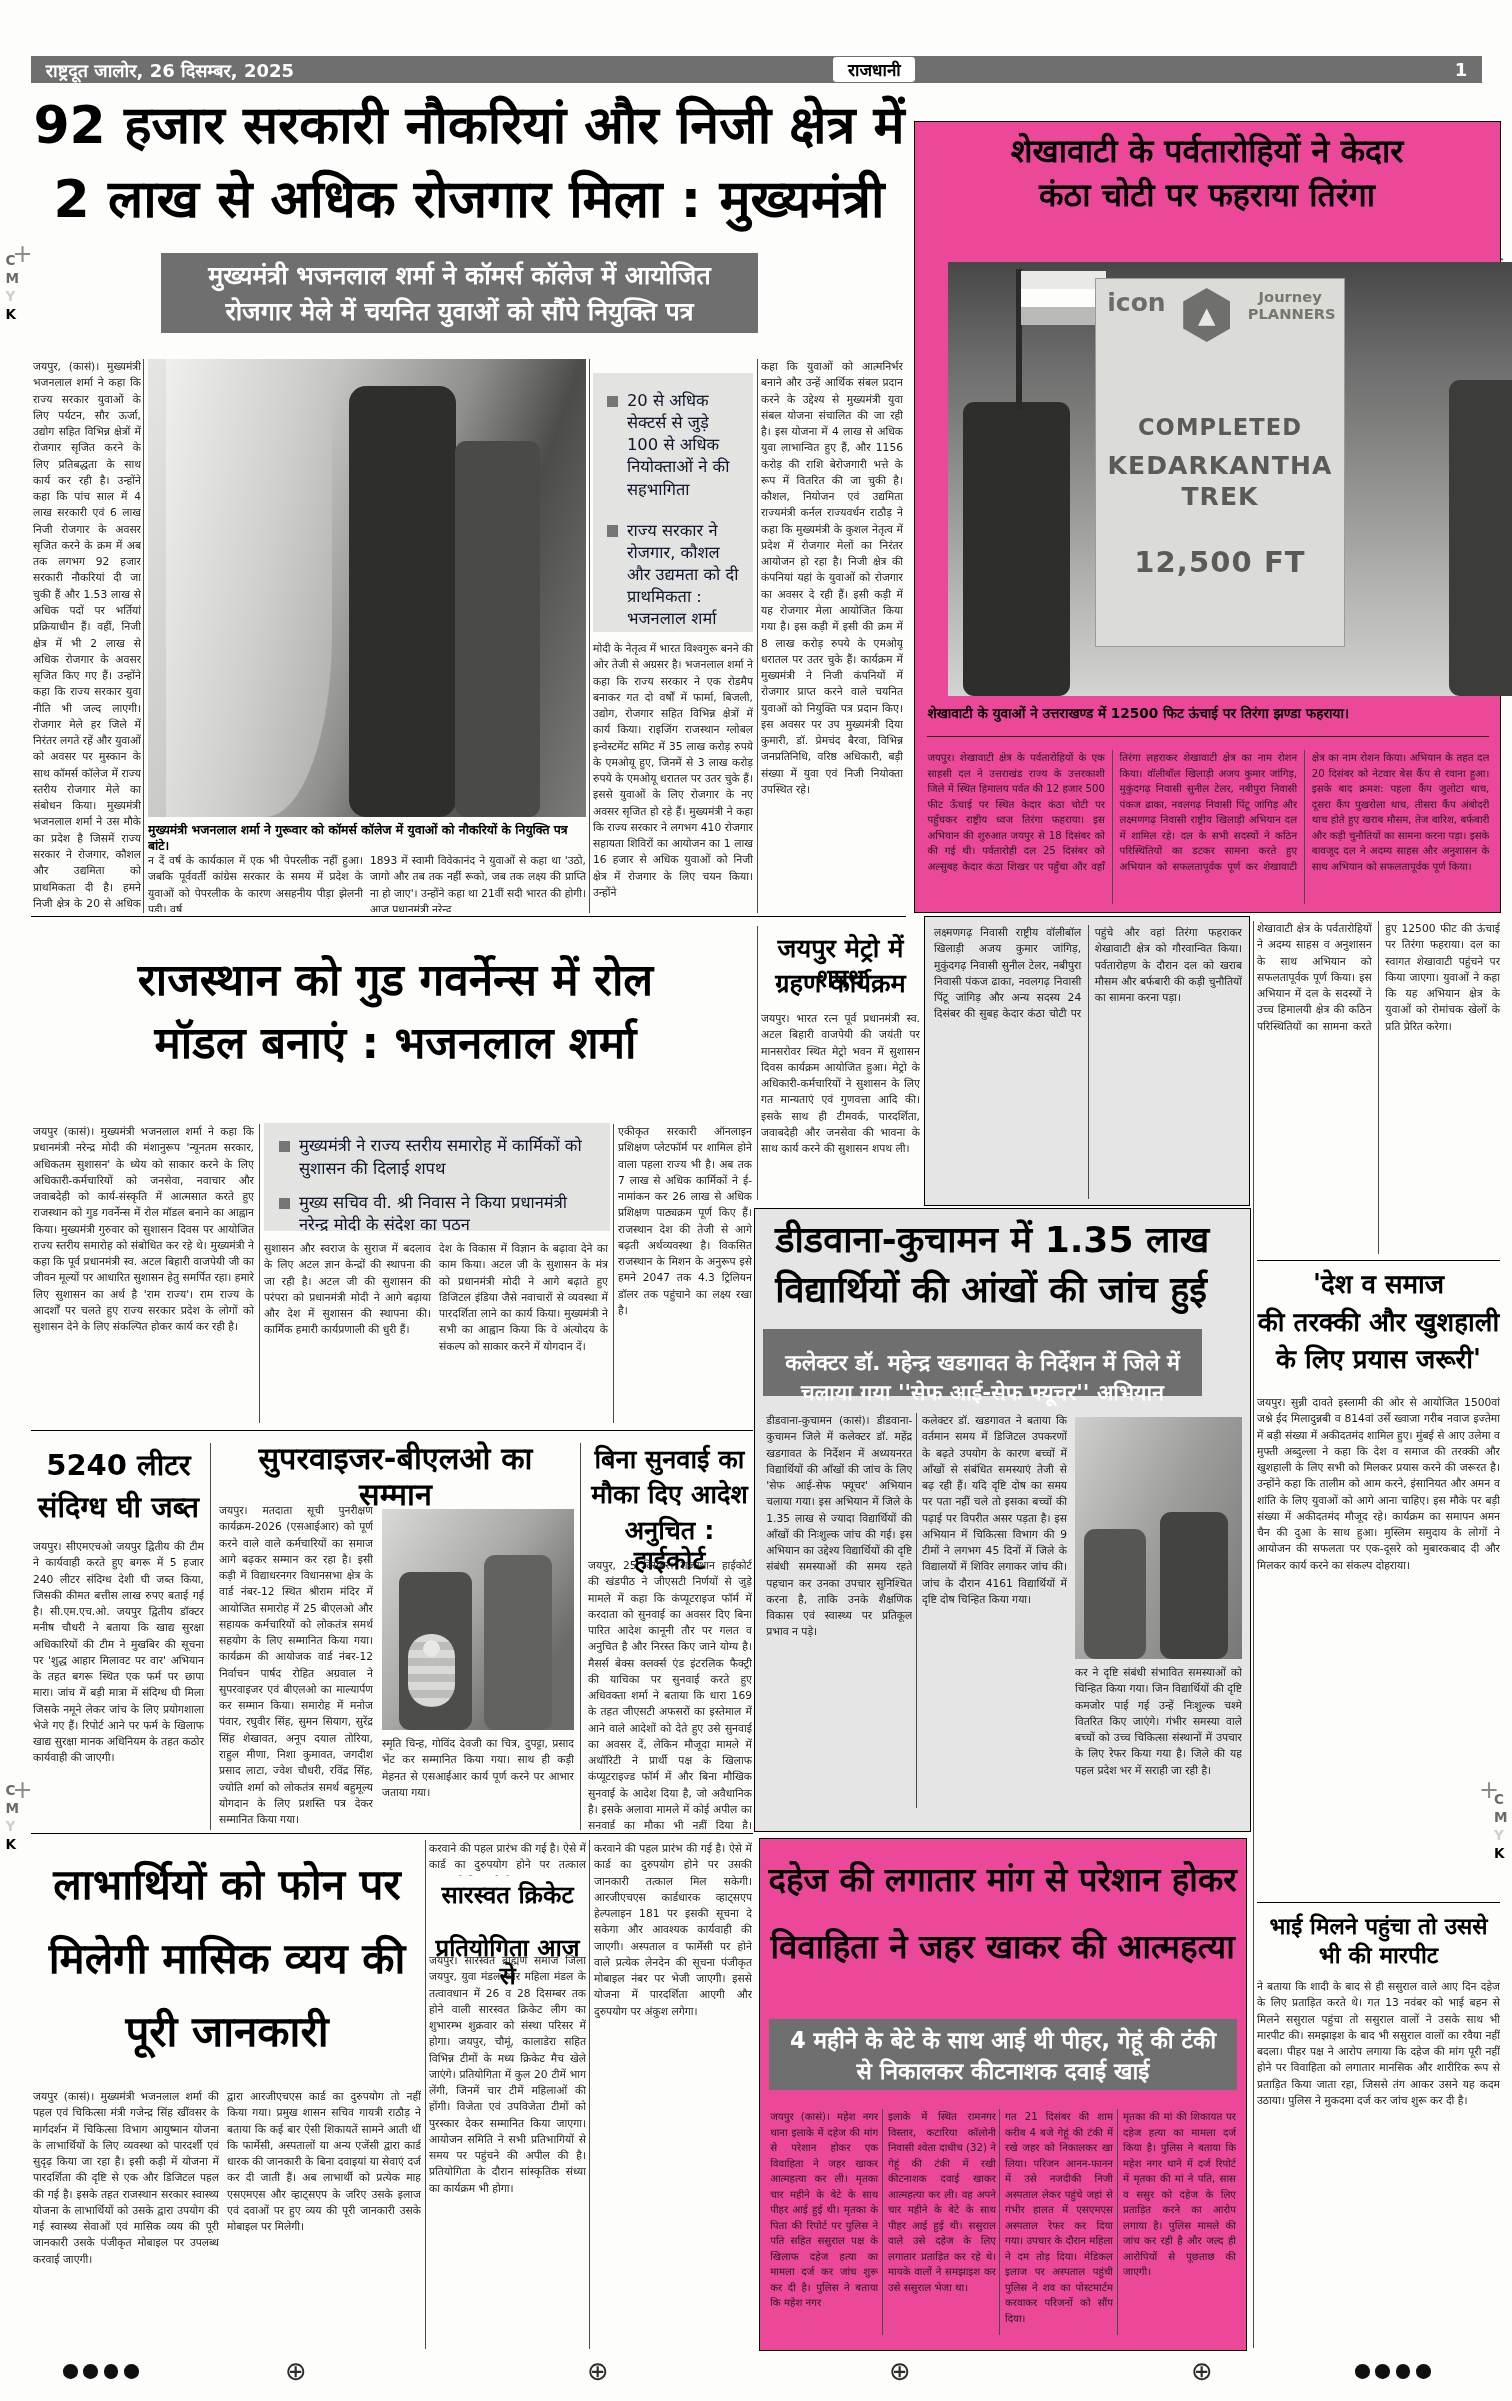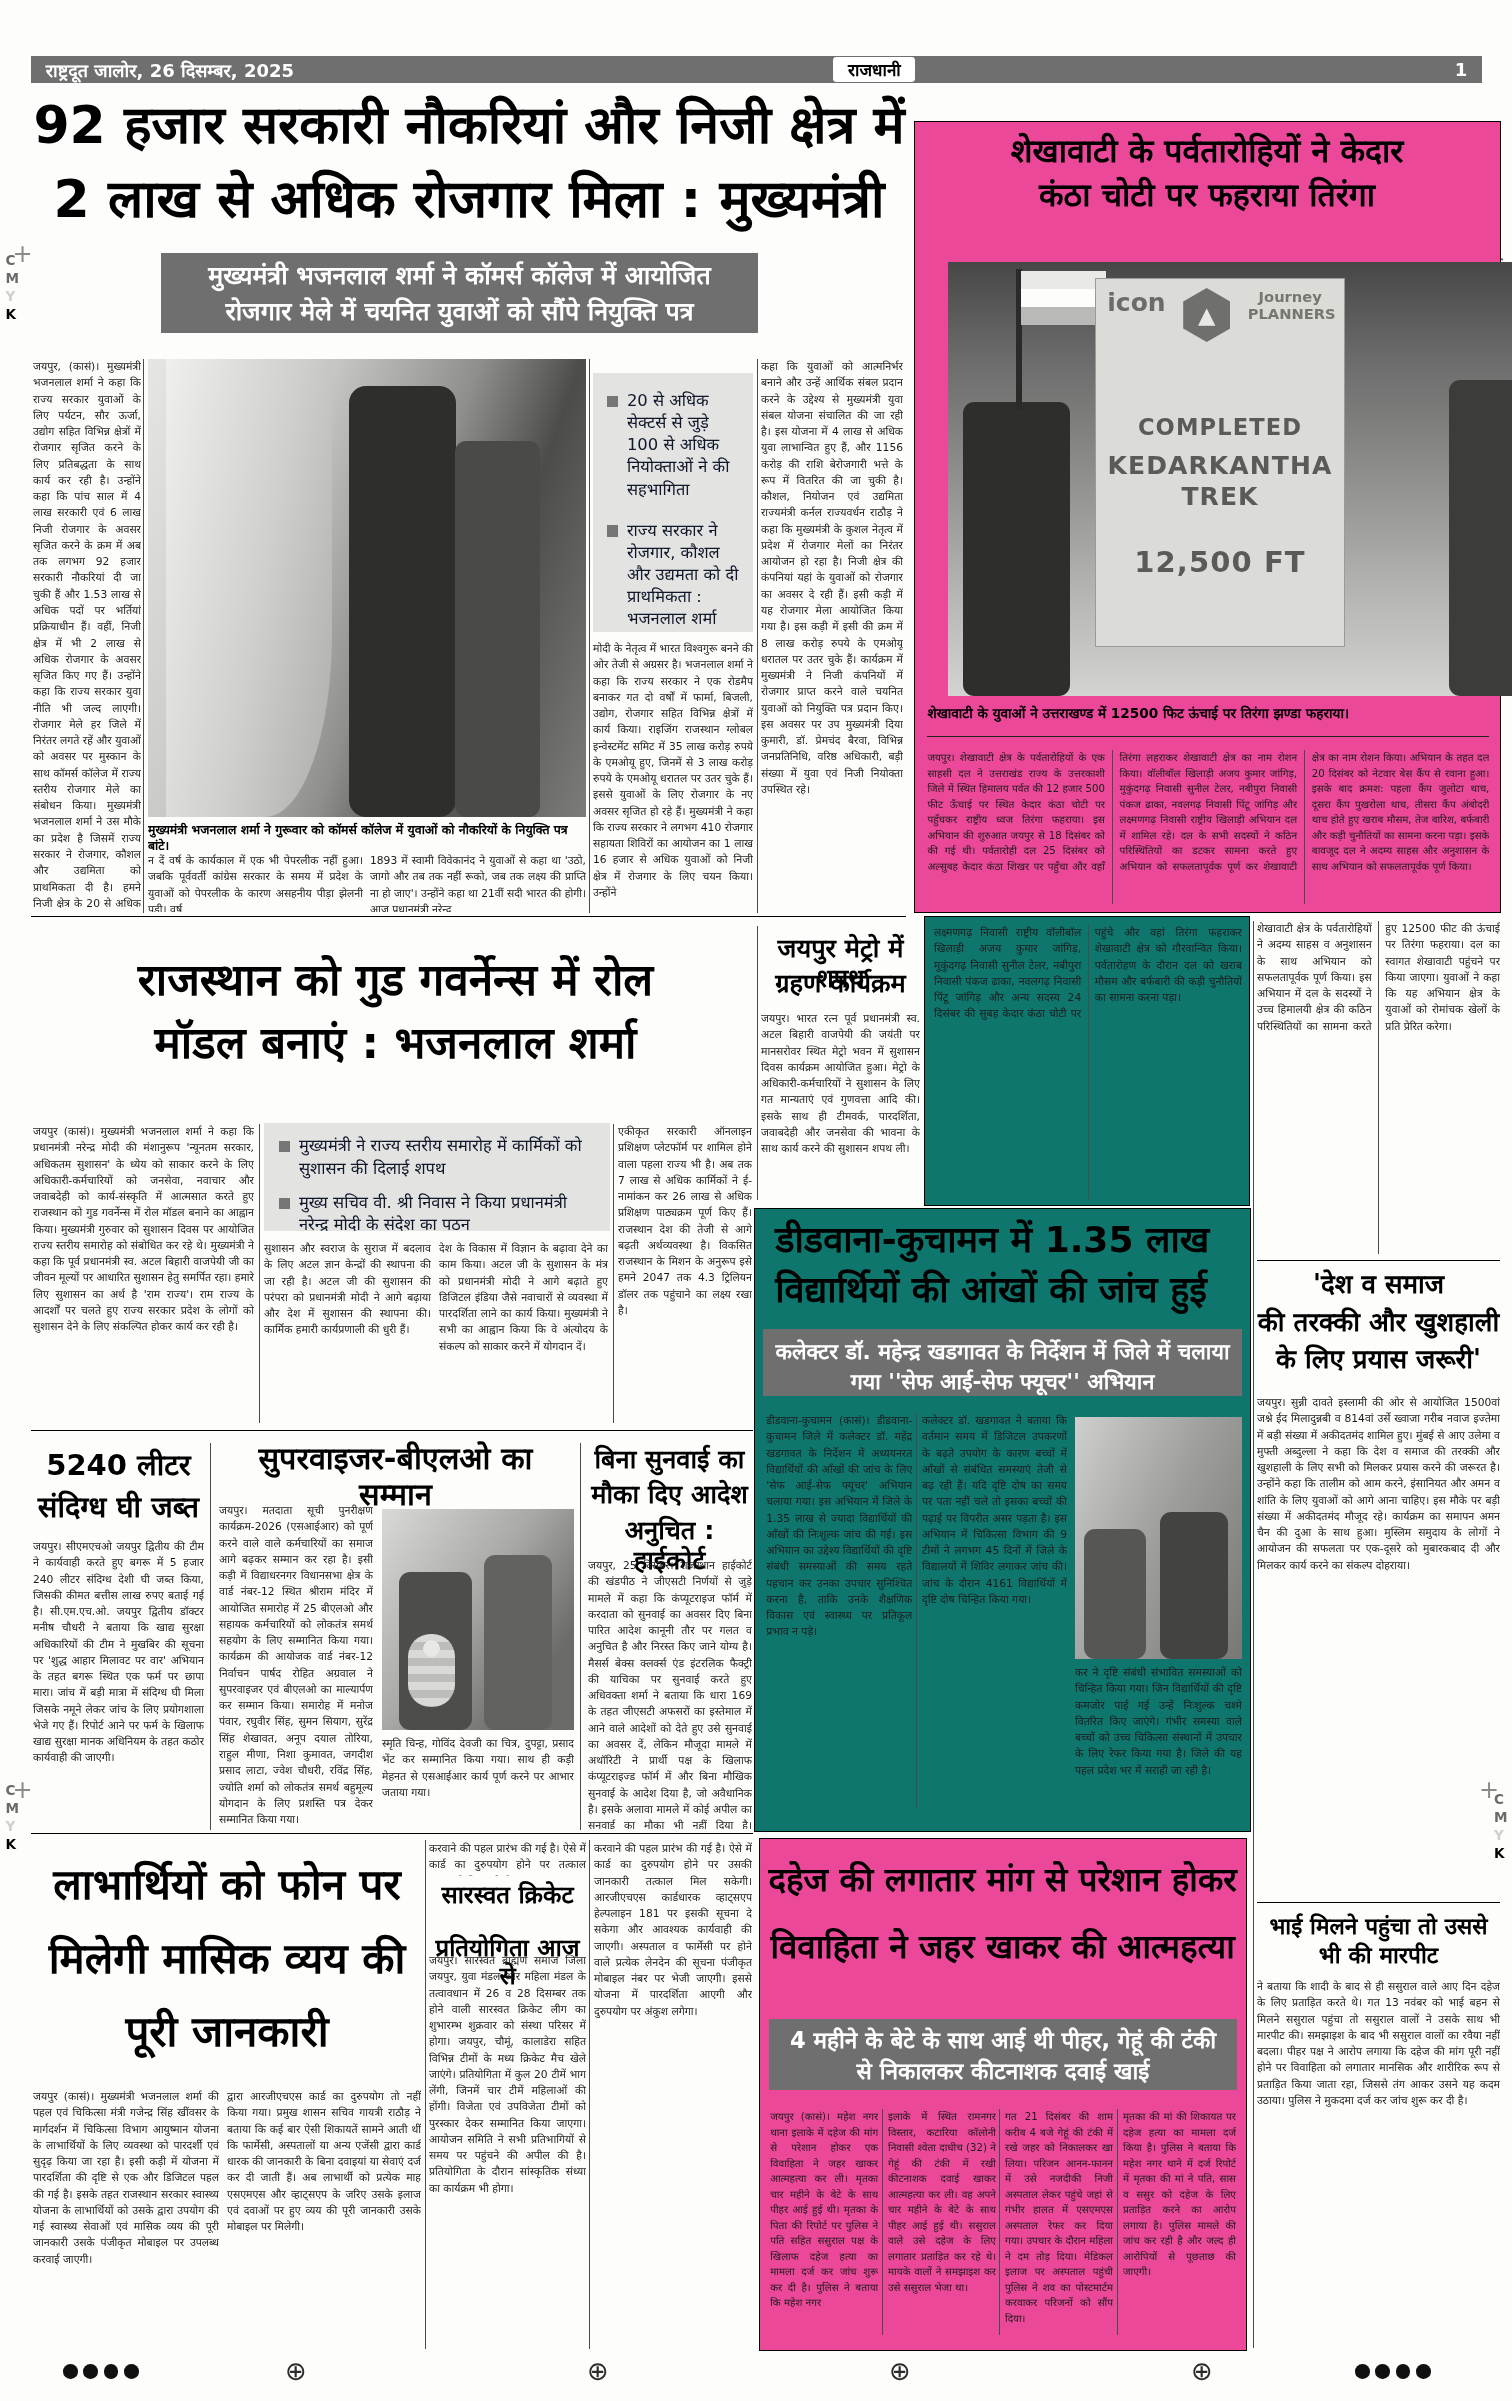--- a/index.html
+++ b/index.html
@@ -6,21 +6,21 @@
   .page{position:relative;width:1512px;height:2401px;background:#fdfdfb;
         font-family:"DejaVu Sans",sans-serif;color:#151515;overflow:hidden;}
   .abs{position:absolute;box-sizing:border-box;}
   .hl{font-weight:700;color:#000;text-align:center;line-height:1.18;}
   .bt{font-size:10.7px;line-height:1.52;text-align:justify;overflow:hidden;color:#1b1b1b;}
   .graybar{background:#6f6f6f;color:#fff;font-weight:700;text-align:center;}
   .vr{width:0;border-left:0.6px solid #4a4a4a;}
   .hr{height:0;border-top:1.1px solid #000;}
   .hr1{height:0;border-top:0.6px solid #000;}
   .boxed{border:1.1px solid #000;background:#ec4899;}
-  .boxed1{border:0.6px solid #000;background:#0f766e;}
+  .boxed1{border:0.6px solid #000;background:#e5e5e5;}
   .bullet-box{background:#e3e3e1;display:flex;flex-direction:column;gap:19px;}
   .bullet{display:flex;gap:9px;font-size:16.4px;line-height:1.35;color:#0f172a;text-align:left;}
   .sq{flex:0 0 auto;width:11.3px;height:11.3px;background:#767676;margin-top:5.6px;}
   .cap{font-size:12.4px;font-weight:700;color:#000;line-height:1.3;overflow:hidden;}
   .photo{overflow:hidden;}
   .photo-jobs{background:linear-gradient(110deg,#e6e6e4 0%,#c9c9c7 30%,#8f8f8d 55%,#4c4c4a 72%,#7c7c7a 100%);}
   .photo-trek{background:linear-gradient(180deg,#474747 0%,#6b6b6b 22%,#8d8d8b 48%,#b7b7b5 78%,#d3d3d1 100%);}
   .photo-blo{background:linear-gradient(125deg,#d9d9d7 0%,#a8a8a6 45%,#6b6b69 80%);}
   .photo-eyes{background:linear-gradient(115deg,#cfcfcd 0%,#9d9d9b 50%,#777775 100%);}
   .fig{position:absolute;background:#2e2e2c;border-radius:11.3px;}
@@ -173,21 +173,21 @@
   <div class="abs vr" style="left:757px;top:926px;height:274px;"></div>
   <div class="abs hl" style="left:761px;top:934px;width:159px;font-size:25.4px;">जयपुर मेट्रो में शपथ</div>
   <div class="abs hl" style="left:761px;top:969px;width:159px;font-size:25.4px;">ग्रहण कार्यक्रम</div>
   <div class="abs bt" style="left:761px;top:1011px;width:159px;height:189px;">जयपुर। भारत रत्न पूर्व प्रधानमंत्री स्व. अटल बिहारी वाजपेयी की जयंती पर मानसरोवर स्थित मेट्रो भवन में सुशासन दिवस कार्यक्रम आयोजित हुआ। मेट्रो के अधिकारी-कर्मचारियों ने सुशासन के लिए गत मान्यताएं एवं गुणवत्ता आदि की। इसके साथ ही टीमवर्क, पारदर्शिता, जवाबदेही और जनसेवा की भावना के साथ कार्य करने की सुशासन शपथ ली।</div>
 
   <div class="abs hr" style="left:31px;top:1430px;width:722px;"></div>
 
   <div class="abs boxed1" style="left:754px;top:1208px;width:497px;height:624px;">
     <div class="abs hl" style="left:5.6px;top:10.2px;width:483px;font-size:36px;text-align:left;padding-left:14.7px;">डीडवाना-कुचामन में 1.35 लाख</div>
     <div class="abs hl" style="left:5.6px;top:60px;width:483px;font-size:36px;text-align:left;padding-left:14.7px;">विद्यार्थियों की आंखों की जांच हुई</div>
-    <div class="abs graybar" style="left:8px;top:120px;width:479px;height:67px;font-size:21.5px;line-height:1.4;padding:8px 9px;">कलेक्टर डॉ. महेन्द्र खडगावत के निर्देशन में जिले में चलाया गया ''सेफ आई-सेफ फ्यूचर'' अभियान</div>
+    <div class="abs graybar" style="left:8px;top:120px;width:439px;height:67px;font-size:21.5px;line-height:1.4;padding:19px 9px;">कलेक्टर डॉ. महेन्द्र खडगावत के निर्देशन में जिले में चलाया गया ''सेफ आई-सेफ फ्यूचर'' अभियान</div>
     <div class="abs bt" style="left:11.3px;top:204px;width:146px;height:395px;">डीडवाना-कुचामन (कासं)। डीडवाना-कुचामन जिले में कलेक्टर डॉ. महेंद्र खडगावत के निर्देशन में अध्ययनरत विद्यार्थियों की आँखों की जांच के लिए 'सेफ आई-सेफ फ्यूचर' अभियान चलाया गया। इस अभियान में जिले के 1.35 लाख से ज्यादा विद्यार्थियों की आँखों की निःशुल्क जांच की गई। इस अभियान का उद्देश्य विद्यार्थियों की दृष्टि संबंधी समस्याओं की समय रहते पहचान कर उनका उपचार सुनिश्चित करना है, ताकि उनके शैक्षणिक विकास एवं स्वास्थ्य पर प्रतिकूल प्रभाव न पड़े।</div>
     <div class="abs vr" style="left:161px;top:204px;height:395px;"></div>
     <div class="abs bt" style="left:167px;top:204px;width:145px;height:395px;">कलेक्टर डॉ. खडगावत ने बताया कि वर्तमान समय में डिजिटल उपकरणों के बढ़ते उपयोग के कारण बच्चों में आँखों से संबंधित समस्याएं तेजी से बढ़ रही हैं। यदि दृष्टि दोष का समय पर पता नहीं चले तो इसका बच्चों की पढ़ाई पर विपरीत असर पड़ता है। इस अभियान में चिकित्सा विभाग की 9 टीमों ने लगभग 45 दिनों में जिले के विद्यालयों में शिविर लगाकर जांच की। जांच के दौरान 4161 विद्यार्थियों में दृष्टि दोष चिन्हित किया गया।</div>
     <div class="abs photo photo-eyes" style="left:320px;top:208px;width:167px;height:242px;">
       <div class="fig" style="left:9px;bottom:0;width:62px;height:130px;background:#565654;"></div>
       <div class="fig" style="left:85px;bottom:0;width:68px;height:147px;background:#434341;"></div>
     </div>
     <div class="abs bt" style="left:320px;top:456px;width:167px;height:143px;">कर ने दृष्टि संबंधी संभावित समस्याओं को चिन्हित किया गया। जिन विद्यार्थियों की दृष्टि कमजोर पाई गई उन्हें निःशुल्क चश्मे वितरित किए जाएंगे। गंभीर समस्या वाले बच्चों को उच्च चिकित्सा संस्थानों में उपचार के लिए रेफर किया गया है। जिले की यह पहल प्रदेश भर में सराही जा रही है।</div>
   </div>
 

